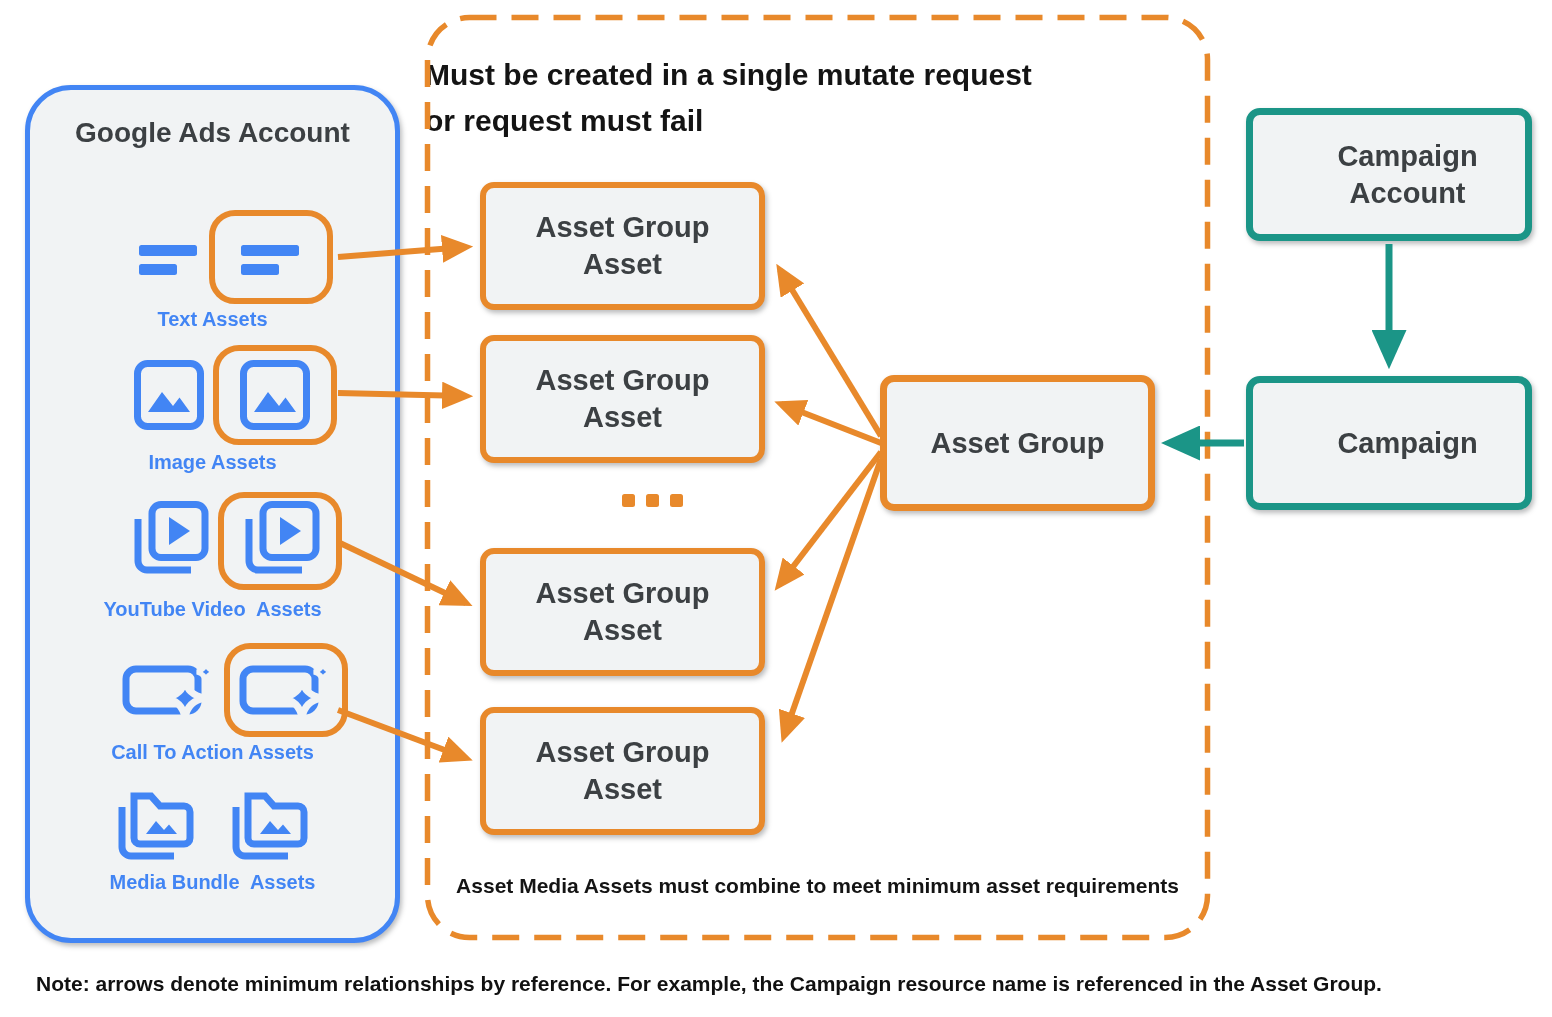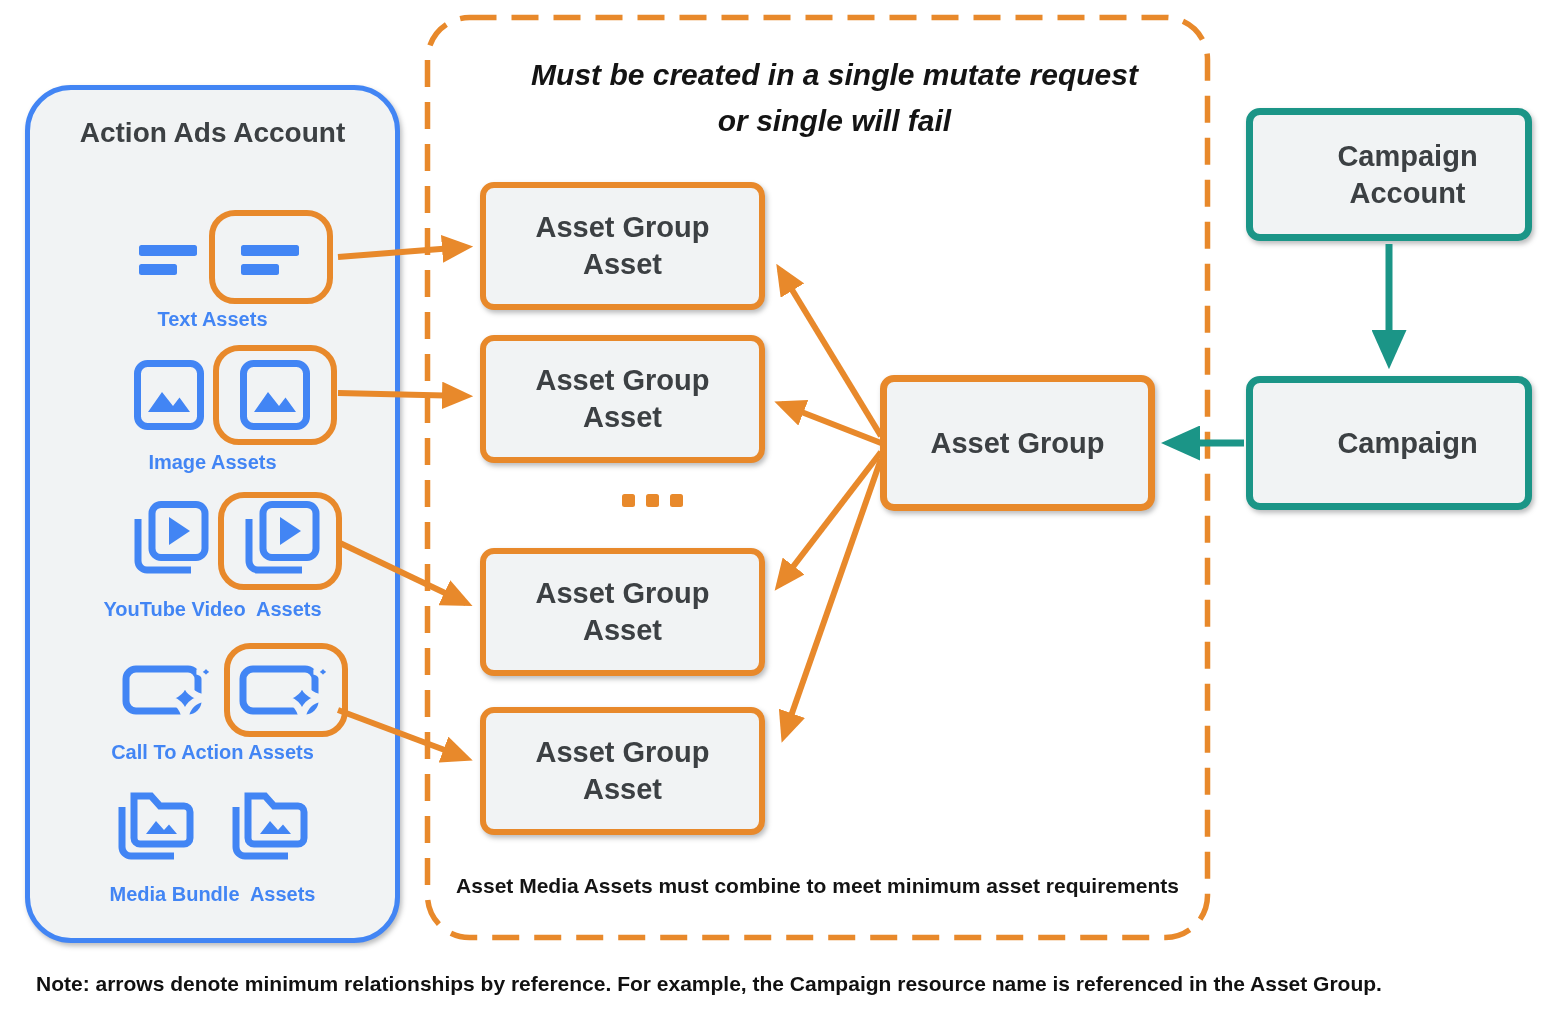--- a/index.html
+++ b/index.html
@@ -30,26 +30,26 @@
   .hl{border:6px solid var(--orange);border-radius:26px;display:flex;align-items:center;justify-content:center;}
   .hl.p1{padding:9px 24px;}
   .hl.p2{padding:8px 20px;}
   .hl.p3{padding:2px 15px;}
   .hl.p4{padding:9px 9px;}
   .asset-label{color:var(--blue);font-weight:bold;font-size:20px;white-space:pre;}
   .r1{top:120px;} .r1 .asset-label{margin-top:4px;}
   .r2{top:255px;} .r2 .asset-label{margin-top:6px;}
   .r3{top:402px;} .r3 .asset-label{margin-top:8px;}
   .r4{top:553px;} .r4 .asset-label{margin-top:4px;}
-  .r5{top:695px;} .r5 .asset-label{margin-top:18px;} .r5 .icons{gap:28px;}
+  .r5{top:695px;} .r5 .asset-label{margin-top:6px;} .r5 .icons{gap:28px;}
 
   
   .mutate-heading{
-    position:absolute;left:442px;top:52px;width:785px;text-align:center;
-    font-style:italic;font-weight:bold;font-size:30px;line-height:46px;color:var(--black);
+    position:absolute;left:425px;top:52px;width:785px;text-align:left;
+    font-weight:bold;font-size:30px;line-height:46px;color:var(--black);
   }
   .caption{
     position:absolute;left:440px;top:874px;width:755px;text-align:center;
     font-weight:bold;font-size:21px;color:var(--black);
   }
 
   
   .node{
     position:absolute;background:var(--fill);
     display:flex;flex-direction:column;align-items:center;justify-content:center;
@@ -78,21 +78,21 @@
   
   .overlay{position:absolute;left:0;top:0;pointer-events:none;}
 </style>
 </head>
 <body>
 
 <div class="canvas">
 
   <div class="left-panel">
     <div class="panel-title">
-      <div>Action Ads Account</div>
+      <div>Google Ads Account</div>
     </div>
 
     <div class="row r1">
       <div class="icons shift">
         <svg width="64" height="64" viewBox="0 0 64 64">
           <rect x="2" y="20" width="58" height="11" rx="2.5" fill="#4285F4"></rect>
           <rect x="2" y="39" width="38" height="11" rx="2.5" fill="#4285F4"></rect>
         </svg>
         <div class="hl p1">
           <svg width="64" height="64" viewBox="0 0 64 64">
@@ -168,21 +168,21 @@
           <path d="M21 11 h17 l9 10 h24 a6 6 0 0 1 6 6 v26 a6 6 0 0 1 -6 6 H27 a6 6 0 0 1 -6 -6 Z" fill="none" stroke="#4285F4" stroke-width="7"></path>
           <path d="M33 49 L43 36 L51 45 L56 39.5 L64 49 Z" fill="#4285F4"></path>
         </svg>
       </div>
       <div class="asset-label">Media Bundle  Assets</div>
     </div>
   </div>
 
   <div class="mutate-heading">
     <div>Must be created in a single mutate request</div>
-    <div>or single will fail</div>
+    <div>or request must fail</div>
   </div>
   <div class="caption">Asset Media Assets must combine to meet minimum asset requirements</div>
 
   <div class="node orange aga1">
     <div>Asset Group</div>
     <div>Asset</div>
   </div>
   <div class="node orange aga2">
     <div>Asset Group</div>
     <div>Asset</div>

